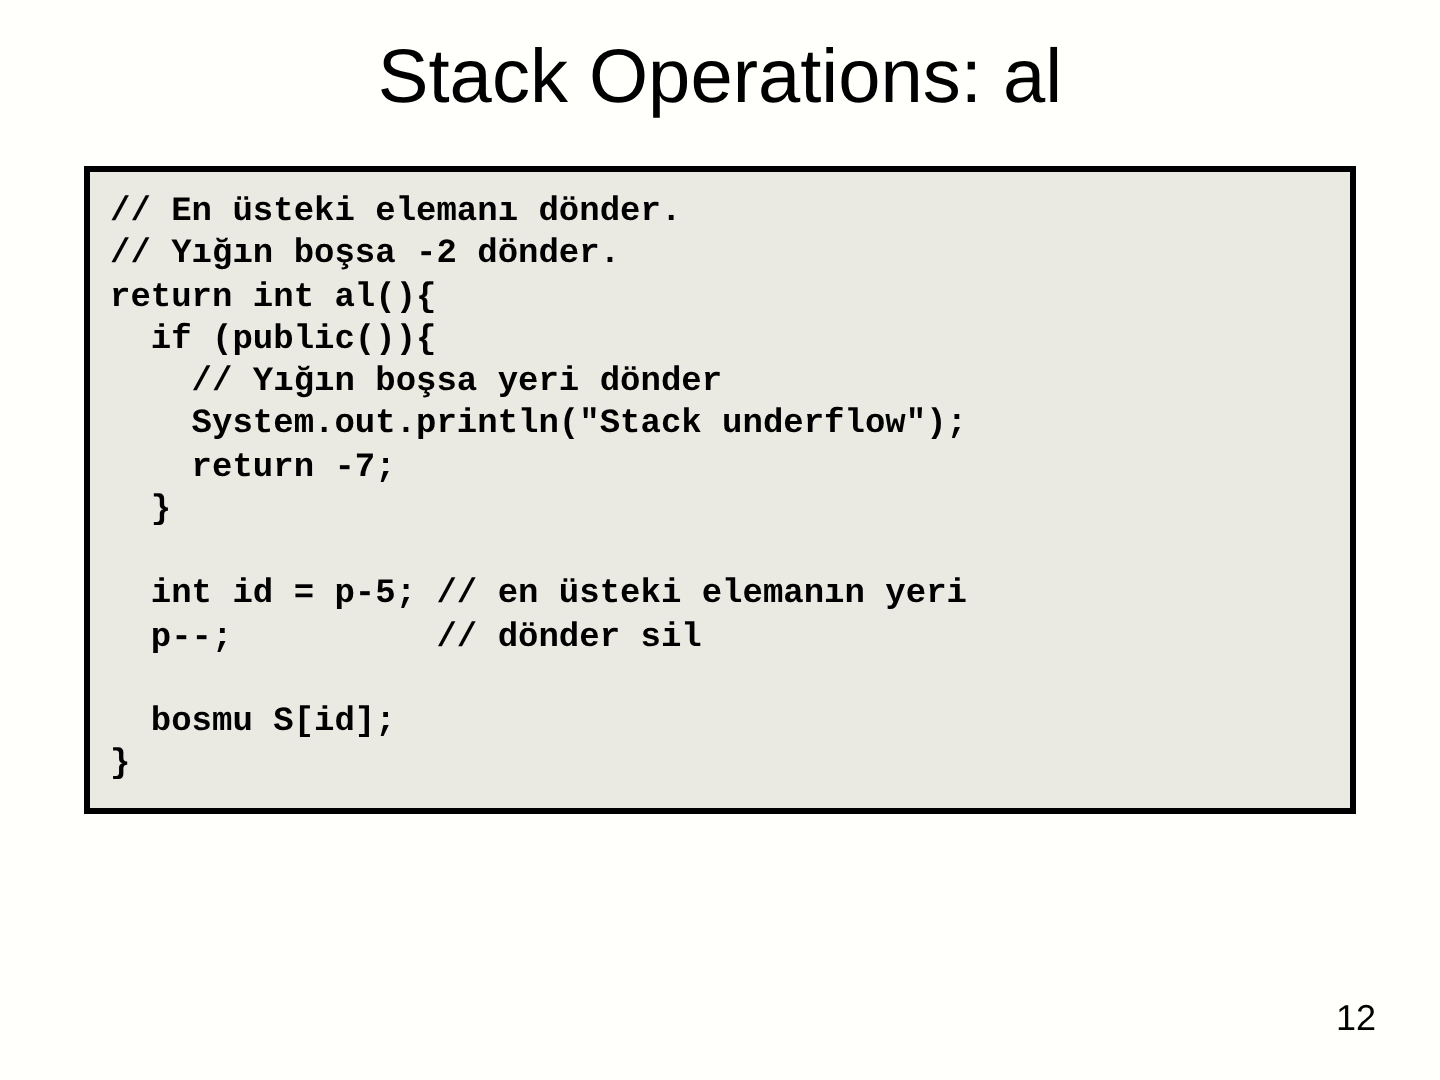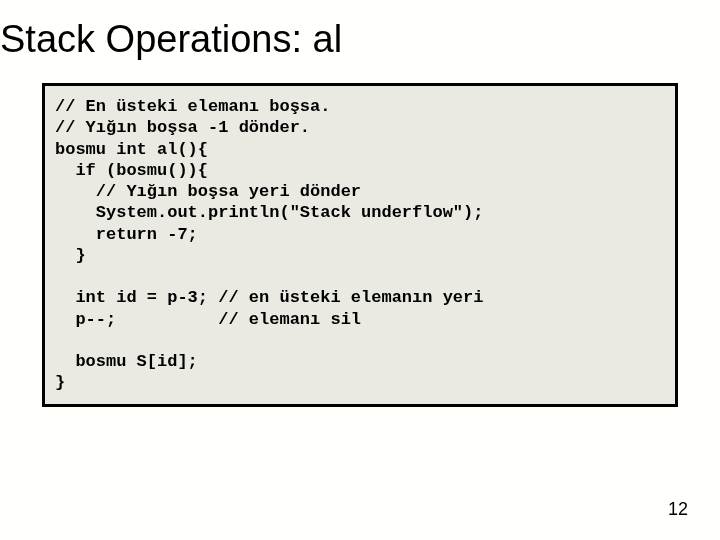--- a/index.html
+++ b/index.html
@@ -6,21 +6,21 @@
   body {
     width: 720px;
     height: 540px;
     background: #fffffb;
     position: relative;
     font-family: Arial, sans-serif;
   }
   .title {
     font-family: "Comic Sans MS", "Comic Sans", cursive, sans-serif;
     font-size: 38px;
-    text-align: left;
+    text-align: center;
     color: #000;
     padding-top: 18px;
     font-weight: 400;
   }
   .code-box {
     margin: 22px 42px 0 42px;
     border: 3px solid #000;
     background: #eaeae3;
     padding: 10px 10px 10px 10px;
   }
@@ -41,29 +41,29 @@
     color: #000;
     text-align: center;
   }
 </style>
 </head>
 <body>
 
 <h1 class="title">Stack Operations: al</h1>
 
 <div class="code-box">
-<pre><span>// En üsteki elemanı boşsa.</span>
-<span>// Yığın boşsa -1 dönder.</span>
-<span>bosmu int al(){</span>
-<span>  if (bosmu()){</span>
+<pre><span>// En üsteki elemanı dönder.</span>
+<span>// Yığın boşsa -2 dönder.</span>
+<span>return int al(){</span>
+<span>  if (public()){</span>
 <span>    // Yığın boşsa yeri dönder</span>
 <span>    System.out.println("Stack underflow");</span>
 <span>    return -7;</span>
 <span>  }</span>
 <span></span>
-<span>  int id = p-3; // en üsteki elemanın yeri</span>
-<span>  p--;          // elemanı sil</span>
+<span>  int id = p-5; // en üsteki elemanın yeri</span>
+<span>  p--;          // dönder sil</span>
 <span></span>
 <span>  bosmu S[id];</span>
 <span>}</span></pre>
 </div>
 
 <div class="page-num">12</div>
 
 </body></html>

